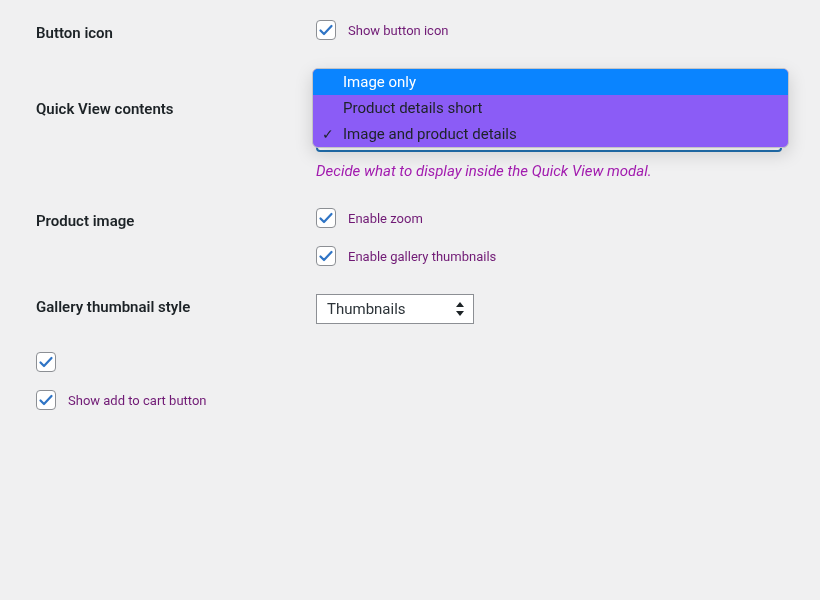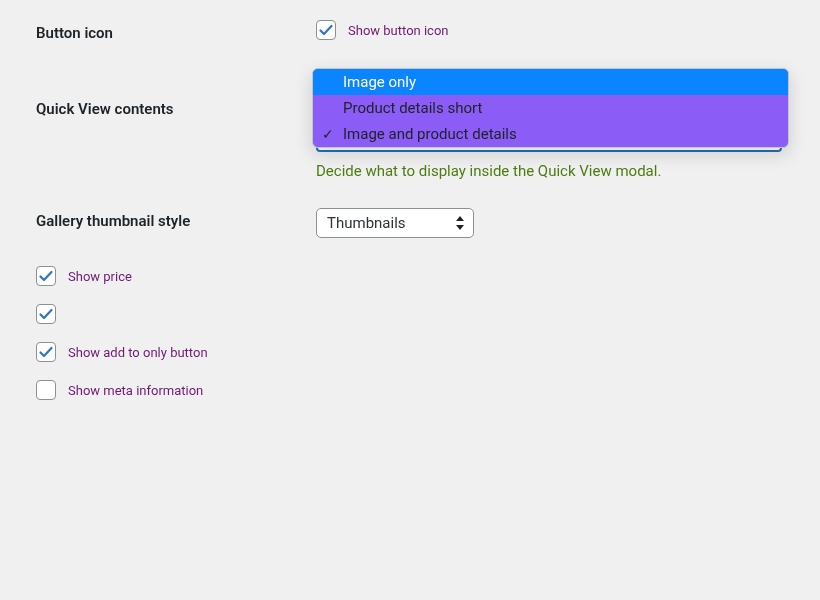--- a/index.html
+++ b/index.html
@@ -49,30 +49,31 @@
       cursor: pointer;
       flex-shrink: 0;
     }
     .checkbox.checked svg { display: block; }
     .checkbox svg { display: none; width: 16px; height: 16px; }
     .check-label {
       color: #701a75;
       font-size: 13px;
     }
     .helper {
-      color: #4d7c0f;
+      font-style: italic;
+      color: #a21caf;
       font-size: 15px;
       margin-top: 10px;
     }
     .select-wrap {
       position: relative;
       display: inline-block;
       background: #fff;
       border: 1px solid #8c8f94;
-      border-radius: 5px;
+      border-radius: 0;
       padding: 5px 30px 5px 10px;
       min-width: 158px;
       cursor: pointer;
       color: #2c3338;
     }
     .select-caret {
       position: absolute;
       right: 8px;
       top: 50%;
       transform: translateY(-50%);
@@ -149,20 +150,41 @@
         <span class="select-caret">
           <svg viewBox="0 0 10 14">
               <path d="M5 0 L9 5 L1 5 Z M5 14 L1 9 L9 9 Z" fill="#1d2327"></path>
             </svg>
         </span>
       </div>
       <div class="helper">Decide what to display inside the Quick View modal.</div>
     </div>
   </div>
 
+  <div class="row" style="margin-top:16px">
+    <div class="label-col">Product image</div>
+    <div class="field-col">
+      <div class="checkbox-row">
+        <div class="checkbox checked">
+          <svg viewBox="0 0 16 16">
+              <path fill="none" stroke="#2f74c5" stroke-width="2.2" stroke-linecap="round" stroke-linejoin="round" d="M2.5 8.5 L6 12 L13.5 4"></path>
+            </svg>
+        </div>
+        <span class="check-label">Enable zoom</span>
+      </div>
+      <div class="checkbox-row">
+        <div class="checkbox checked">
+          <svg viewBox="0 0 16 16">
+              <path fill="none" stroke="#2f74c5" stroke-width="2.2" stroke-linecap="round" stroke-linejoin="round" d="M2.5 8.5 L6 12 L13.5 4"></path>
+            </svg>
+        </div>
+        <span class="check-label">Enable gallery thumbnails</span>
+      </div>
+    </div>
+  </div>
 
   <div class="row" style="margin-top:24px">
     <div class="label-col">Gallery thumbnail style</div>
     <div class="field-col">
       <div class="select-wrap">
         <span>Thumbnails</span>
         <span class="select-caret">
           <svg viewBox="0 0 10 14">
               <path d="M5 0 L9 5 L1 5 Z M5 14 L1 9 L9 9 Z" fill="#1d2327"></path>
             </svg>
@@ -172,42 +194,28 @@
   </div>
 
   <div class="row" style="margin-top:18px">
     <div class="field-col">
       <div class="checkbox-row">
         <div class="checkbox checked">
           <svg viewBox="0 0 16 16">
               <path fill="none" stroke="#2f74c5" stroke-width="2.2" stroke-linecap="round" stroke-linejoin="round" d="M2.5 8.5 L6 12 L13.5 4"></path>
             </svg>
         </div>
-        <span class="check-label">Show price</span>
-      </div>
-      <div class="checkbox-row">
-        <div class="checkbox checked">
-          <svg viewBox="0 0 16 16">
-              <path fill="none" stroke="#2f74c5" stroke-width="2.2" stroke-linecap="round" stroke-linejoin="round" d="M2.5 8.5 L6 12 L13.5 4"></path>
-            </svg>
-        </div>
-      </div>
-      <div class="checkbox-row">
-        <div class="checkbox checked">
-          <svg viewBox="0 0 16 16">
-              <path fill="none" stroke="#2f74c5" stroke-width="2.2" stroke-linecap="round" stroke-linejoin="round" d="M2.5 8.5 L6 12 L13.5 4"></path>
-            </svg>
-        </div>
-        <span class="check-label">Show add to only button</span>
-      </div>
-      <div class="checkbox-row">
-        <div class="checkbox">
-          
-        </div>
-        <span class="check-label">Show meta information</span>
+      </div>
+      <div class="checkbox-row">
+        <div class="checkbox checked">
+          <svg viewBox="0 0 16 16">
+              <path fill="none" stroke="#2f74c5" stroke-width="2.2" stroke-linecap="round" stroke-linejoin="round" d="M2.5 8.5 L6 12 L13.5 4"></path>
+            </svg>
+        </div>
+        <span class="check-label">Show add to cart button</span>
       </div>
     </div>
   </div>
 
 </div>
 
 <div class="dropdown">
   <div class="dropdown-item highlighted">
     <span>Image only</span>
   </div>

